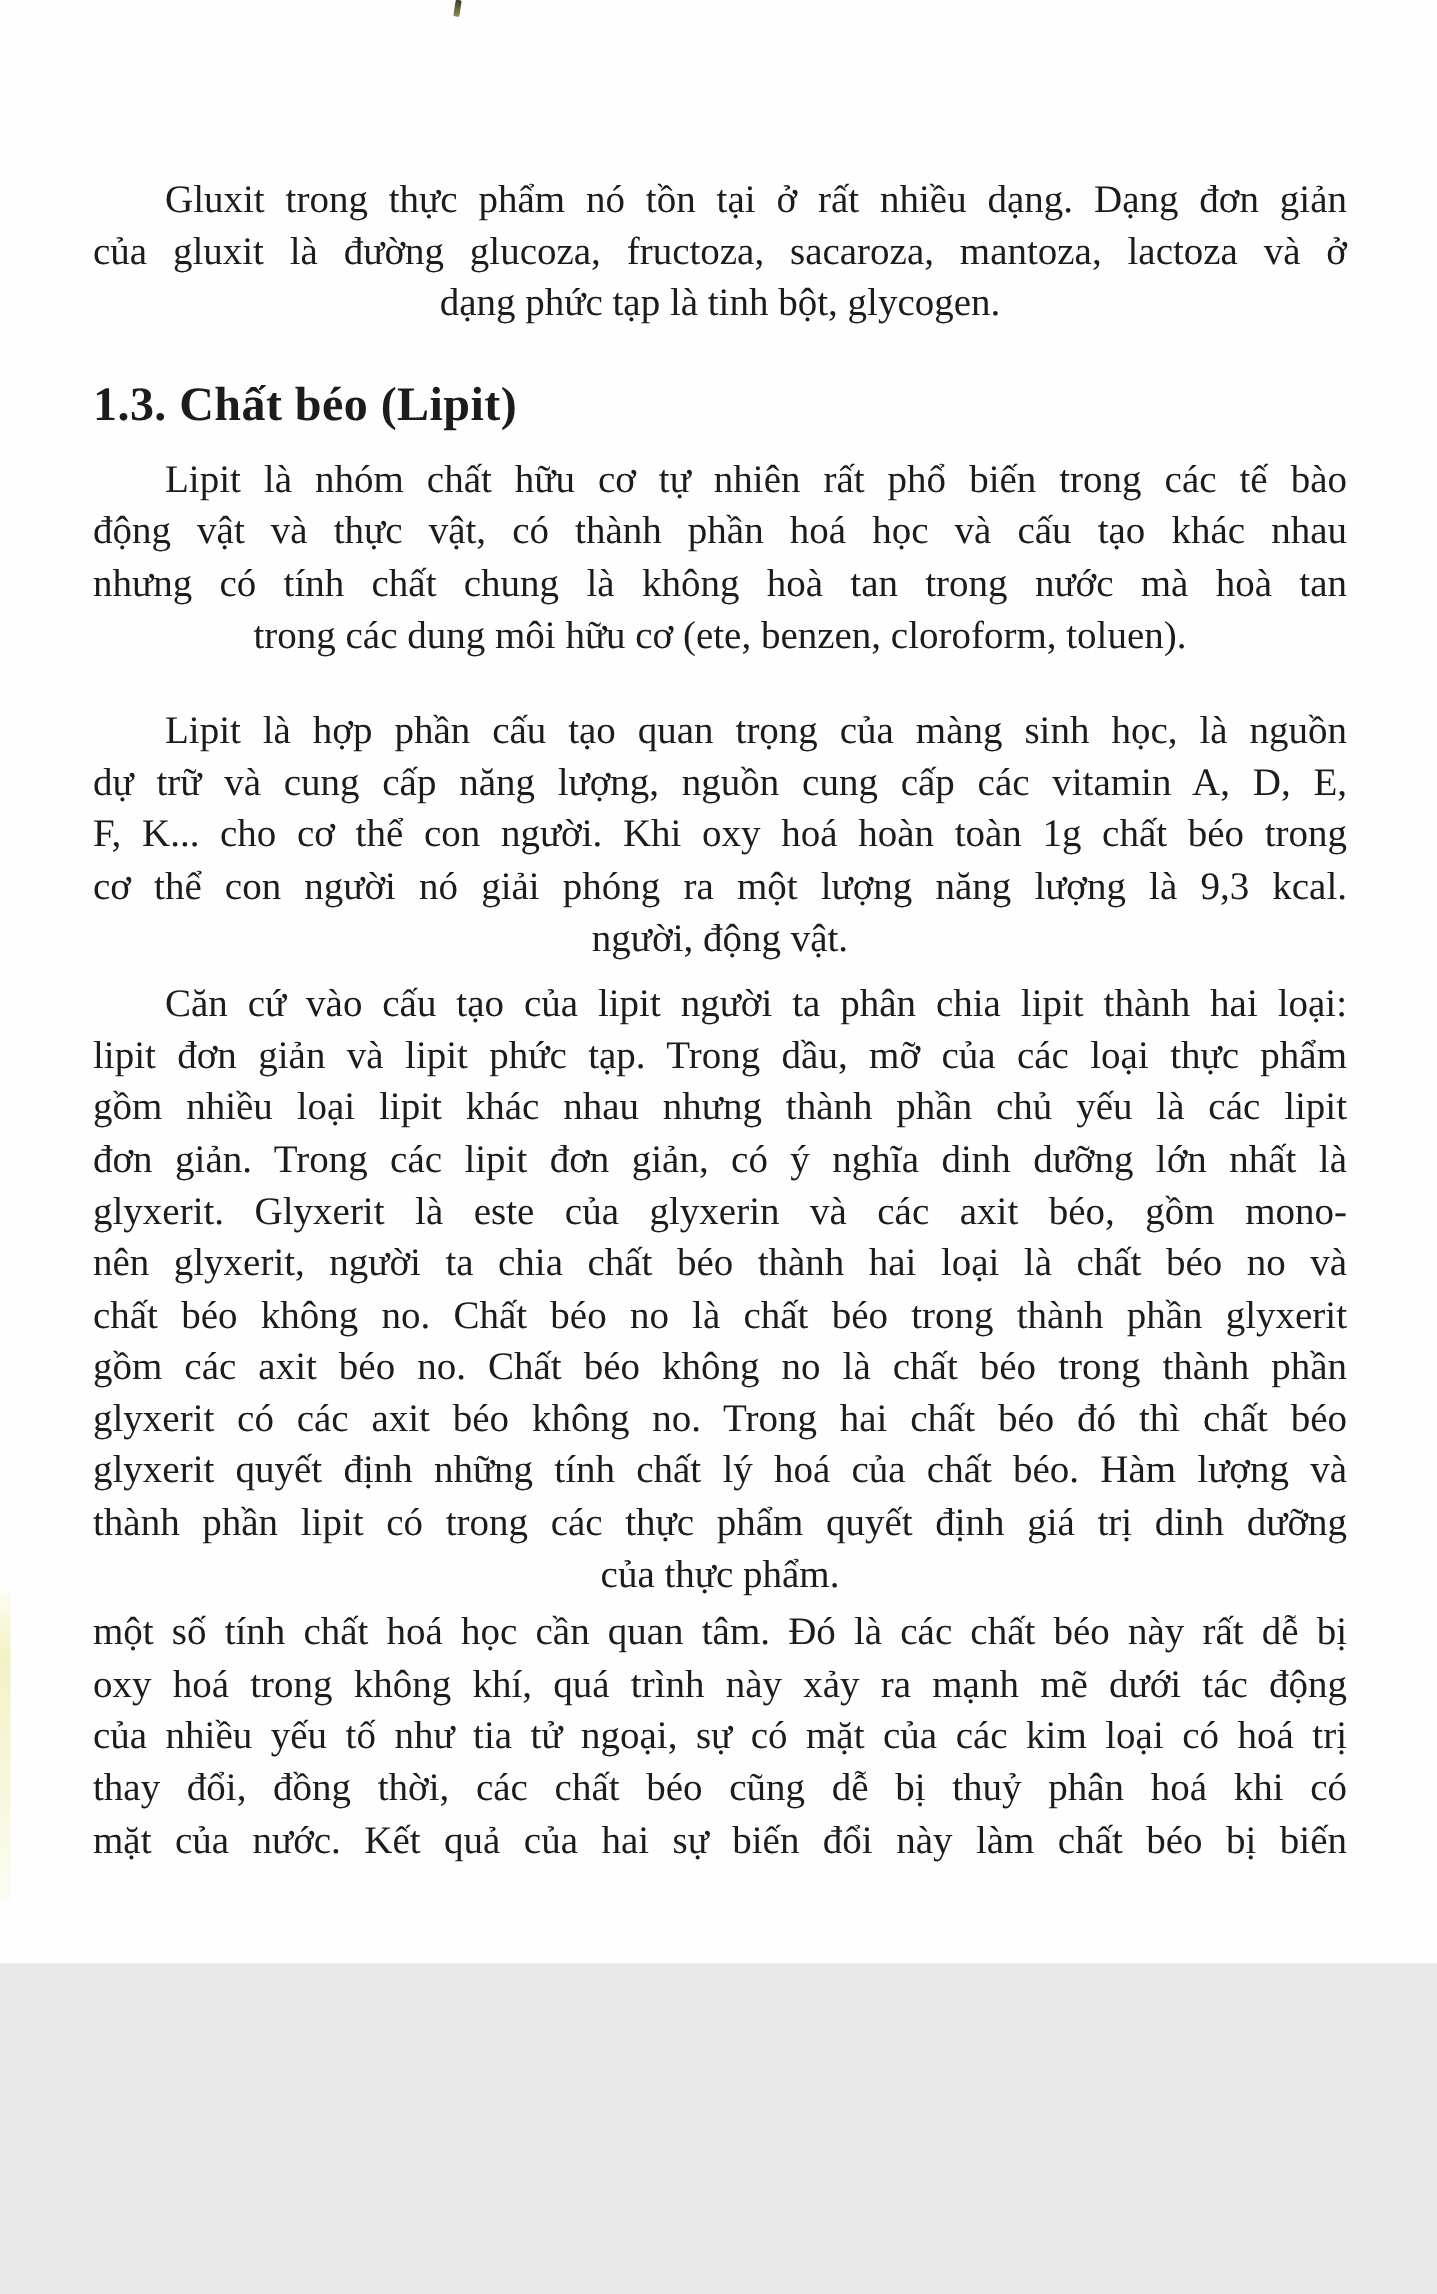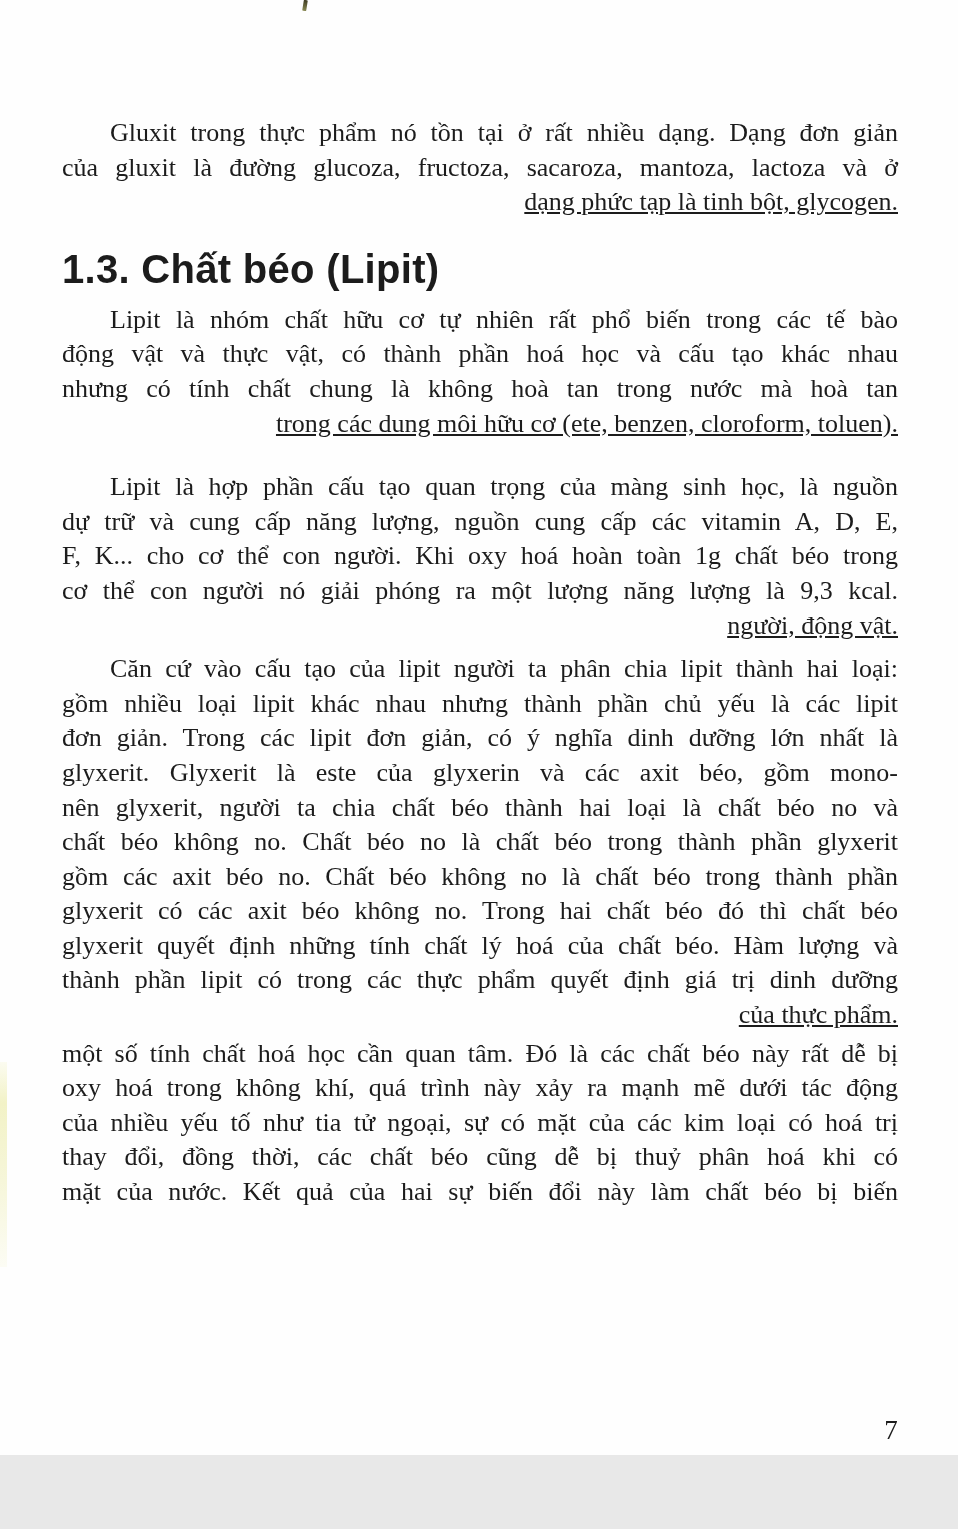--- a/index.html
+++ b/index.html
@@ -1,19 +1,19 @@
 <!DOCTYPE html>
 <html><head>
 <meta charset="utf-8">
 <style>
   html, body { margin: 0; padding: 0; background: #e8e8e8; }
   .page {
     position: relative;
     width: 958px;
-    height: 1455px;
+    height: 1309px;
     margin: 0 auto;
     background: #fefefe;
     overflow: hidden;
     font-family: "Liberation Serif", "DejaVu Serif", serif;
     color: #1c1c1c;
   }
   .text-block {
     position: absolute;
     left: 62px;
     top: 116px;
@@ -26,28 +26,28 @@
     line-height: 34.6px;
     white-space: normal;
   }
   
   .jl {
     text-align: justify;
     text-align-last: justify;
     text-justify: inter-word;
   }
   
-  .ll { text-align: right; text-decoration: underline; }
+  .ll { text-align: center; }
   
   .indent { text-indent: 48px; }
 
   .heading {
-    font-family: Liberation Sans, sans-serif;
+    font-family: Liberation Serif, serif;
     font-weight: bold;
-    font-size: 40px;
+    font-size: 32px;
     letter-spacing: 0.3px;
     height: 38px;
     line-height: 38px;
     margin: 30px 0 15px 0;
   }
   .m-after-heading { margin-top: 10px; }
   .m-p3 { margin-top: 29px; }
   .m-p4 { margin-top: 9px; }
   .m-p5 { margin-top: 4px; }
 
@@ -113,20 +113,21 @@
     <div class="para m-p3">
       <div class="line jl indent">Lipit là hợp phần cấu tạo quan trọng của màng sinh học, là nguồn</div>
       <div class="line jl">dự trữ và cung cấp năng lượng, nguồn cung cấp các vitamin A, D, E,</div>
       <div class="line jl">F, K... cho cơ thể con người. Khi oxy hoá hoàn toàn 1g chất béo trong</div>
       <div class="line jl">cơ thể con người nó giải phóng ra một lượng năng lượng là 9,3 kcal.</div>
       <div class="line ll">người, động vật.</div>
     </div>
 
     <div class="para m-p4">
       <div class="line jl indent">Căn cứ vào cấu tạo của lipit người ta phân chia lipit thành hai loại:</div>
+      <div class="line jl">lipit đơn giản và lipit phức tạp. Trong dầu, mỡ của các loại thực phẩm</div>
       <div class="line jl">gồm nhiều loại lipit khác nhau nhưng thành phần chủ yếu là các lipit</div>
       <div class="line jl">đơn giản. Trong các lipit đơn giản, có ý nghĩa dinh dưỡng lớn nhất là</div>
       <div class="line jl">glyxerit. Glyxerit là este của glyxerin và các axit béo, gồm mono-</div>
       <div class="line jl">nên glyxerit, người ta chia chất béo thành hai loại là chất béo no và</div>
       <div class="line jl">chất béo không no. Chất béo no là chất béo trong thành phần glyxerit</div>
       <div class="line jl">gồm các axit béo no. Chất béo không no là chất béo trong thành phần</div>
       <div class="line jl">glyxerit có các axit béo không no. Trong hai chất béo đó thì chất béo</div>
       <div class="line jl">glyxerit quyết định những tính chất lý hoá của chất béo. Hàm lượng và</div>
       <div class="line jl">thành phần lipit có trong các thực phẩm quyết định giá trị dinh dưỡng</div>
       <div class="line ll">của thực phẩm.</div>

